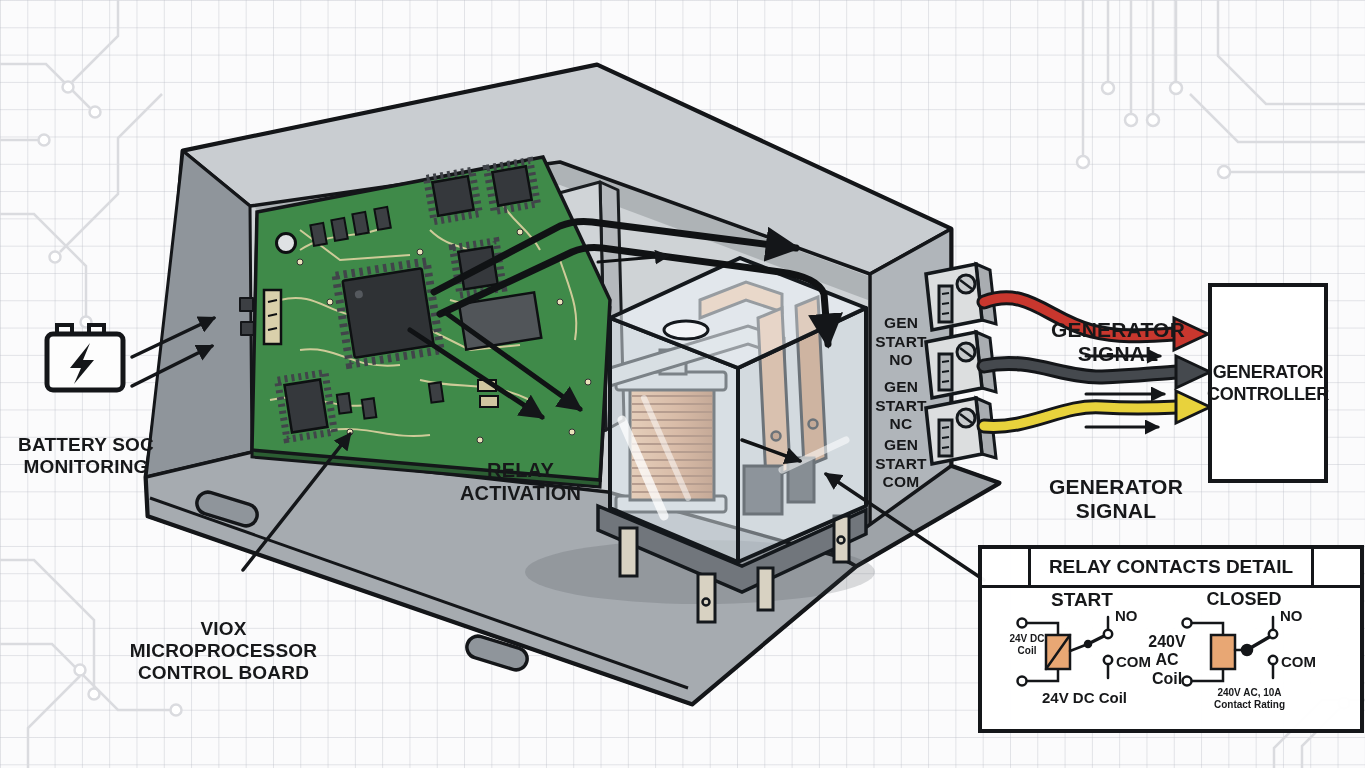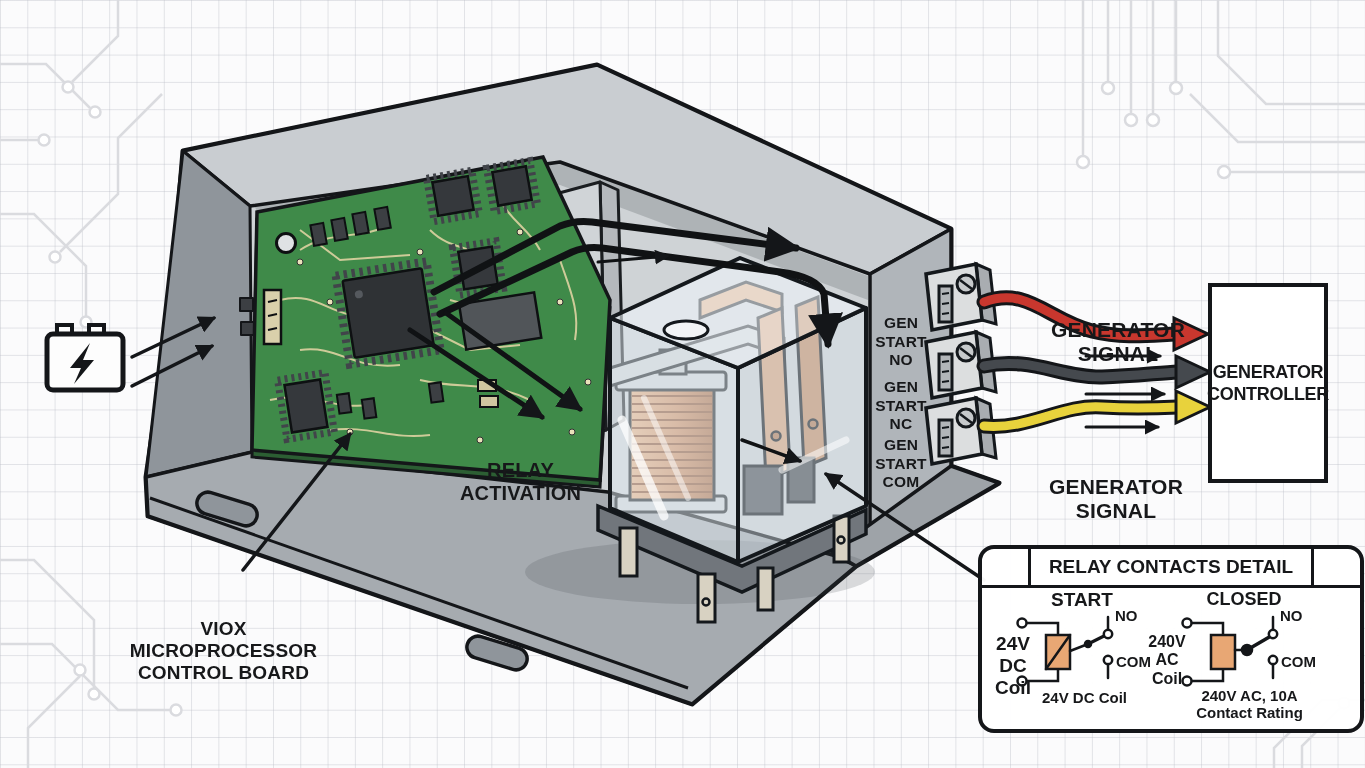--- a/index.html
+++ b/index.html
@@ -18,21 +18,21 @@
     white-space:pre-line; line-height:1.16; z-index:3; letter-spacing:.2px;margin-top:40px;
   }
   .box{
     position:absolute; border:4px solid #141619; background:#fff; z-index:4;
   }
   #gen-controller{
     display:flex; align-items:center; justify-content:center;
     font-weight:bold; font-size:18px; text-align:center; line-height:1.25;
     white-space:pre-line; color:#17181a; letter-spacing:-0.3px;
   }
-  #inset{z-index:5; background:rgba(255,255,255,.97);border-radius:16px;}
+  #inset{z-index:5; background:rgba(255,255,255,.97);}
   .inset-header{
     height:36px; border-bottom:3px solid #141619; display:flex; justify-content:center;
   }
   .inset-header span{
     display:flex; align-items:center; padding:0 18px; height:100%;
     border-left:3px solid #141619; border-right:3px solid #141619;
     font-weight:bold; font-size:19px; color:#17181a;
   }
   .ilbl{
     position:absolute; font-weight:bold; color:#17181a; white-space:pre-line;
@@ -325,20 +325,22 @@
     <polygon points="90,343 70,368 81,368 74,384 94,360 83,360" fill="#141619"></polygon>
   </g>
   <g fill="none" stroke="#141619" stroke-linecap="round">
     <path d="M 132 357 L 214 318" stroke-width="3.5" marker-end="url(#arr)"></path>
     <path d="M 132 386 L 212 346" stroke-width="3.5" marker-end="url(#arr)"></path>
     <path d="M 243 570 L 350 434" stroke-width="3.5" marker-end="url(#arr)"></path>
     <path d="M 984 580 L 826 474" stroke-width="3.5" marker-end="url(#arr)"></path>
   </g>
 </svg>
 
+<div class="lbl" style="left:6px; top:394px; width:160px; font-size:19px;">BATTERY SOC
+MONITORING</div>
 <div class="lbl" style="left:121px; top:578px; width:205px; font-size:19px;">VIOX
 MICROPROCESSOR
 CONTROL BOARD</div>
 <div class="lbl" style="left:428px; top:419px; width:185px; font-size:20px;">RELAY
 ACTIVATION</div>
 <div class="lbl" style="left:858px; top:274px; width:86px; font-size:15.5px; line-height:1.2;">GEN
 START
 NO</div>
 <div class="lbl" style="left:858px; top:338px; width:86px; font-size:15.5px; line-height:1.2;">GEN
 START
@@ -388,26 +390,26 @@
         <line x1="265" y1="101" x2="289" y2="87" stroke-width="3.6"></line>
         <line x1="291" y1="81" x2="291" y2="68"></line>
         <circle cx="291" cy="85" r="4.2" fill="#fff"></circle>
         <circle cx="291" cy="111" r="4.2" fill="#fff"></circle>
         <line x1="291" y1="115" x2="291" y2="129"></line>
       </g>
     </g>
   </svg>
   <div class="ilbl" style="left:55px; top:40px; width:90px; font-size:19px;">START</div>
   <div class="ilbl" style="left:212px; top:40px; width:100px; font-size:18px;">CLOSED</div>
-  <div class="ilbl" style="left:2px; top:84px; width:58px; font-size:19px;text-align:center;">24V DC
+  <div class="ilbl" style="left:16px; top:84px; width:58px; font-size:10px;text-align:center;">24V DC
 Coil</div>
   <div class="ilbl" style="left:155px; top:84px; width:60px; font-size:16px;">240V AC
 Coil</div>
   <div class="ilbl left" style="left:133px; top:58px; width:40px; font-size:15px;">NO</div>
   <div class="ilbl left" style="left:134px; top:104px; width:50px; font-size:15px;">COM</div>
   <div class="ilbl left" style="left:298px; top:58px; width:40px; font-size:15px;">NO</div>
   <div class="ilbl left" style="left:299px; top:104px; width:50px; font-size:15px;">COM</div>
   <div class="ilbl" style="left:35px; top:140px; width:135px; font-size:15px;">24V DC Coil</div>
-  <div class="ilbl" style="left:190px; top:138px; width:155px; font-size:15px;">240V AC, 10A
+  <div class="ilbl" style="left:190px; top:138px; width:155px; font-size:10px;">240V AC, 10A
 Contact Rating</div>
 </div>
 
 </div>
 
 </body></html>

